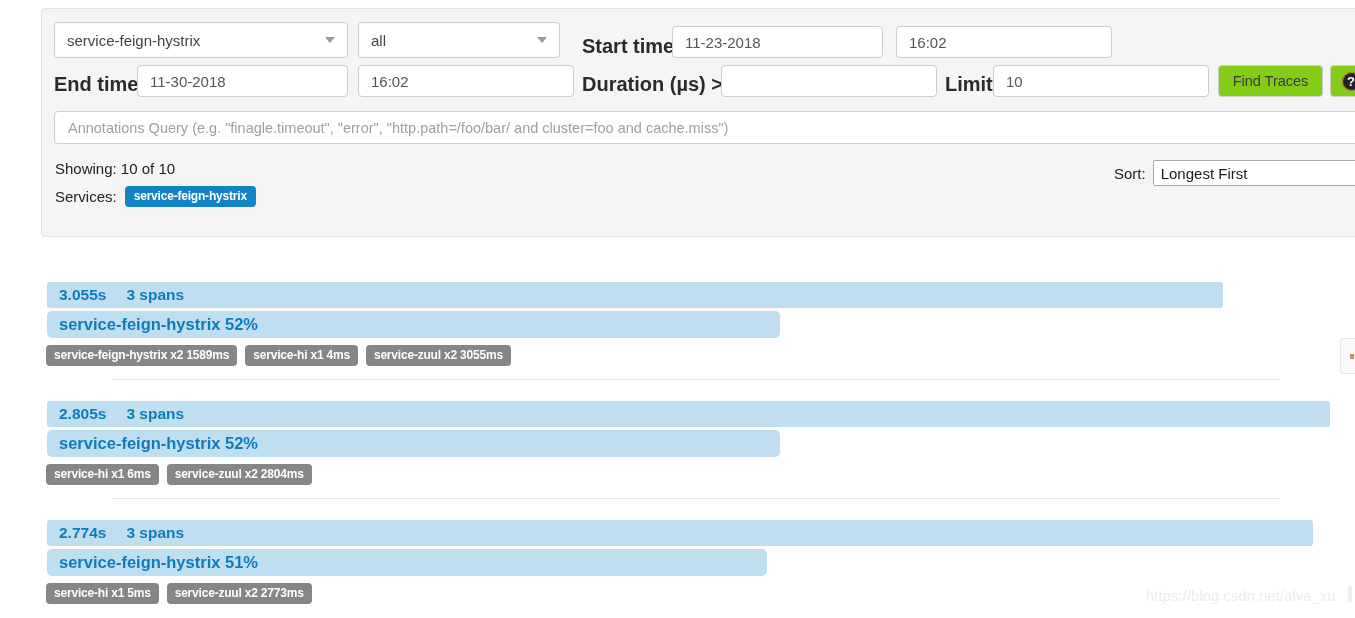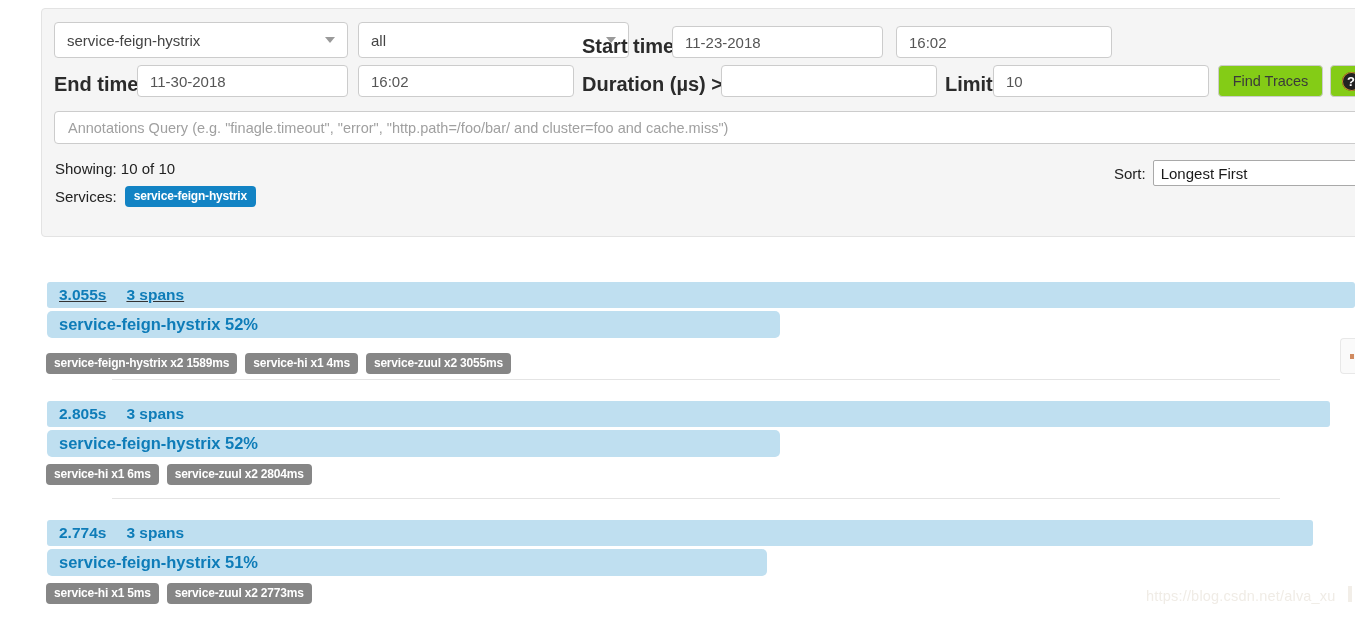--- a/index.html
+++ b/index.html
@@ -318,21 +318,21 @@
 
 <div id="root">
 
   <div class="search-panel">
 
     <div class="select-box" style="left:12px; top:13px; width:294px; height:36px;">
       <span class="sel-label">service-feign-hystrix</span>
       <span class="caret"></span>
     </div>
 
-    <div class="select-box" style="left:316px; top:13px; width:271px; height:36px;">
+    <div class="select-box" style="left:316px; top:13px; width:202px; height:36px;">
       <span class="sel-label">all</span>
       <span class="caret"></span>
     </div>
 
     <div class="field-label" style="left:540px; top:27px;">Start time</div>
 
     <input class="ctrl" type="text" style="left: 630px; top: 17px; width: 211px; height: 32px;" value="11-23-2018">
 
     <input class="ctrl" type="text" style="left: 854px; top: 17px; width: 216px; height: 32px;" value="16:02">
 
@@ -373,28 +373,28 @@
       <span>Sort:</span>
       <span class="sort-select">
         <span>Longest First</span>
       </span>
     </div>
   </div>
 
   <div class="results">
 
     <div class="trace-row">
-      <div class="dur-bar" style="top:20px; width:1308px;text-decoration:underline;">
+      <div class="dur-bar" style="top:20px; width:1176px;">
         <span class="dur-text">3.055s</span>
         <span class="spans-text">3 spans</span>
       </div>
       <div class="pct-bar" style="top:49px; width:733px;">
         <span class="pct-text">service-feign-hystrix 52%</span>
       </div>
-      <div class="span-tags" style="top:91px;">
+      <div class="span-tags" style="top:83px;">
         <span class="span-tag">service-feign-hystrix x2 1589ms</span>
         <span class="span-tag">service-hi x1 4ms</span>
         <span class="span-tag">service-zuul x2 3055ms</span>
       </div>
       <div class="divider" style="top:117px;"></div>
     </div>
 
     <div class="trace-row">
       <div class="dur-bar" style="top:20px; width:1283px;">
         <span class="dur-text">2.805s</span>

